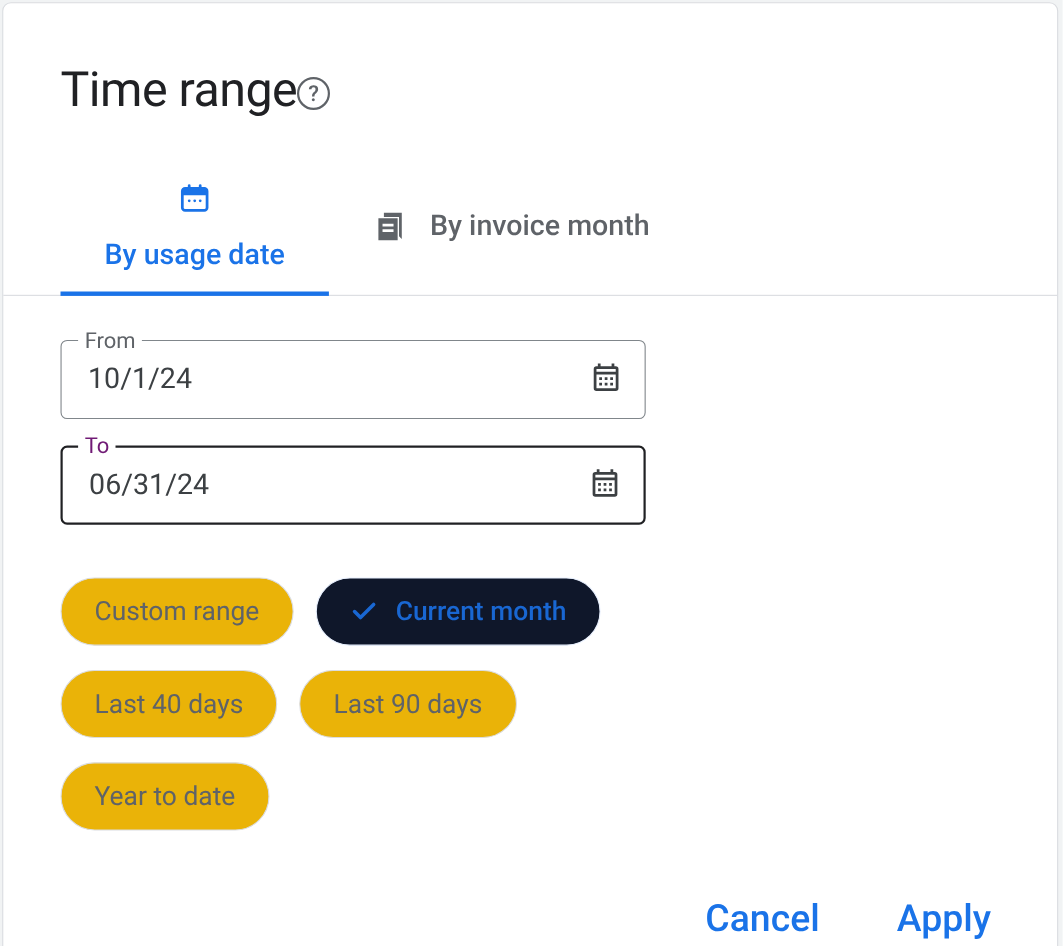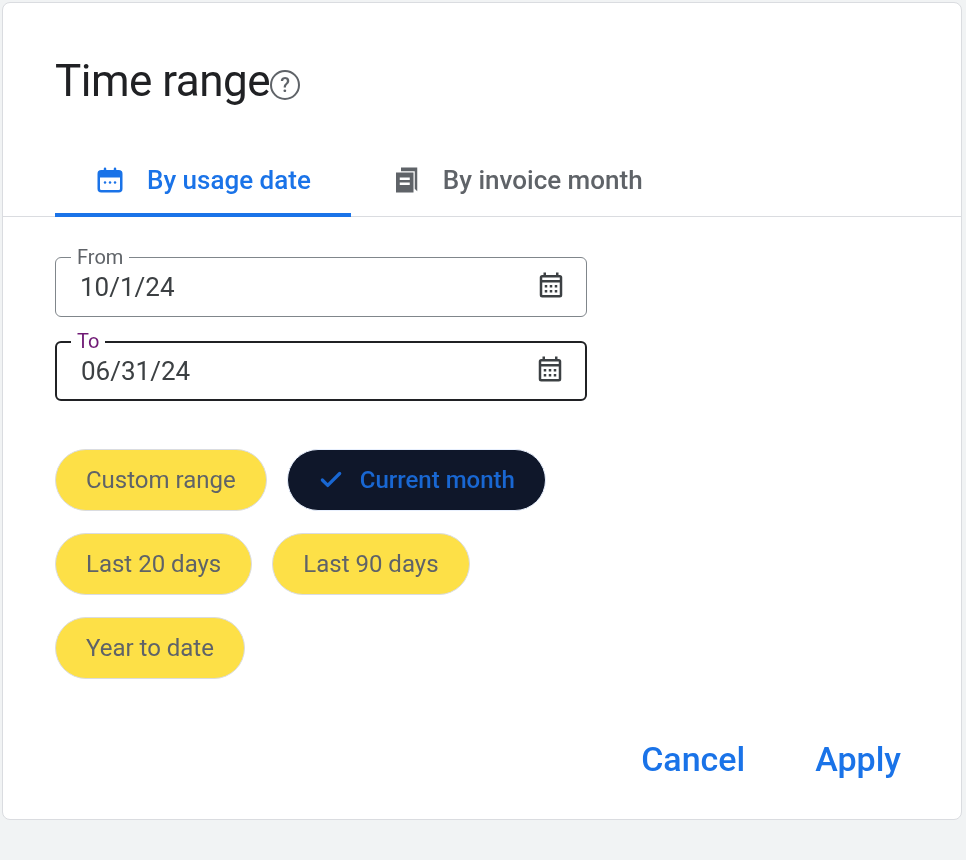--- a/index.html
+++ b/index.html
@@ -58,20 +58,21 @@
       font-size: 26px;
       color: #5f6368;
       cursor: pointer;
       border-bottom: 4px solid transparent;
       font-weight: 500;
       margin-bottom: -1px;
     }
     .tab.active {
       color: #1a73e8;
       border-bottom-color: #1a73e8;
+      flex-direction: column;
     }
     .tab-icon {
       display: inline-flex;
       align-items: center;
       justify-content: center;
     }
     .form-area {
       padding: 40px 52px 0 52px;
     }
     .field-wrap {
@@ -84,21 +85,21 @@
       top: -12px;
       left: 16px;
       background: #fff;
       padding: 0 6px;
       font-size: 20px;
       color: #5f6368;
     }
     .field-wrap.focused .legend { color: #701a75; }
     .field {
       width: 100%;
-      height: 60px;
+      height: 72px;
       border: 1px solid #80868b;
       border-radius: 6px;
       display: flex;
       align-items: center;
       justify-content: space-between;
       padding: 0 20px 0 24px;
     }
     .field.focused { border: 2px solid #202124; }
     .field-value {
       font-size: 26px;
@@ -115,21 +116,21 @@
     .chip {
       height: 62px;
       padding: 0 30px;
       border: 1px solid #dadce0;
       border-radius: 31px;
       display: flex;
       align-items: center;
       gap: 16px;
       font-size: 24px;
       color: #5f6368;
-      background: #fde047;
+      background: #eab308;
       cursor: pointer;
     }
     .chip.selected {
       background: #0f172a;
       border-color: #e8f0fe;
       color: #1967d2;
       font-weight: 500;
     }
     .chip .check { display: none; }
     .chip.selected .check { display: inline-flex; }
@@ -218,21 +219,21 @@
     </div>
     <div class="chip selected">
       <span class="check">
         <svg width="26" height="26" viewBox="0 0 24 24" fill="none" stroke="#1967d2" stroke-width="3" stroke-linecap="round" stroke-linejoin="round">
           <polyline points="4 12 9 17 20 6"></polyline>
         </svg>
       </span>
       <span>Current month</span>
     </div>
     <div class="chip">
-      <span>Last 20 days</span>
+      <span>Last 40 days</span>
     </div>
     <div class="chip">
       <span>Last 90 days</span>
     </div>
     <div class="chip">
       <span>Year to date</span>
     </div>
   </div>
 
   <div class="actions">

